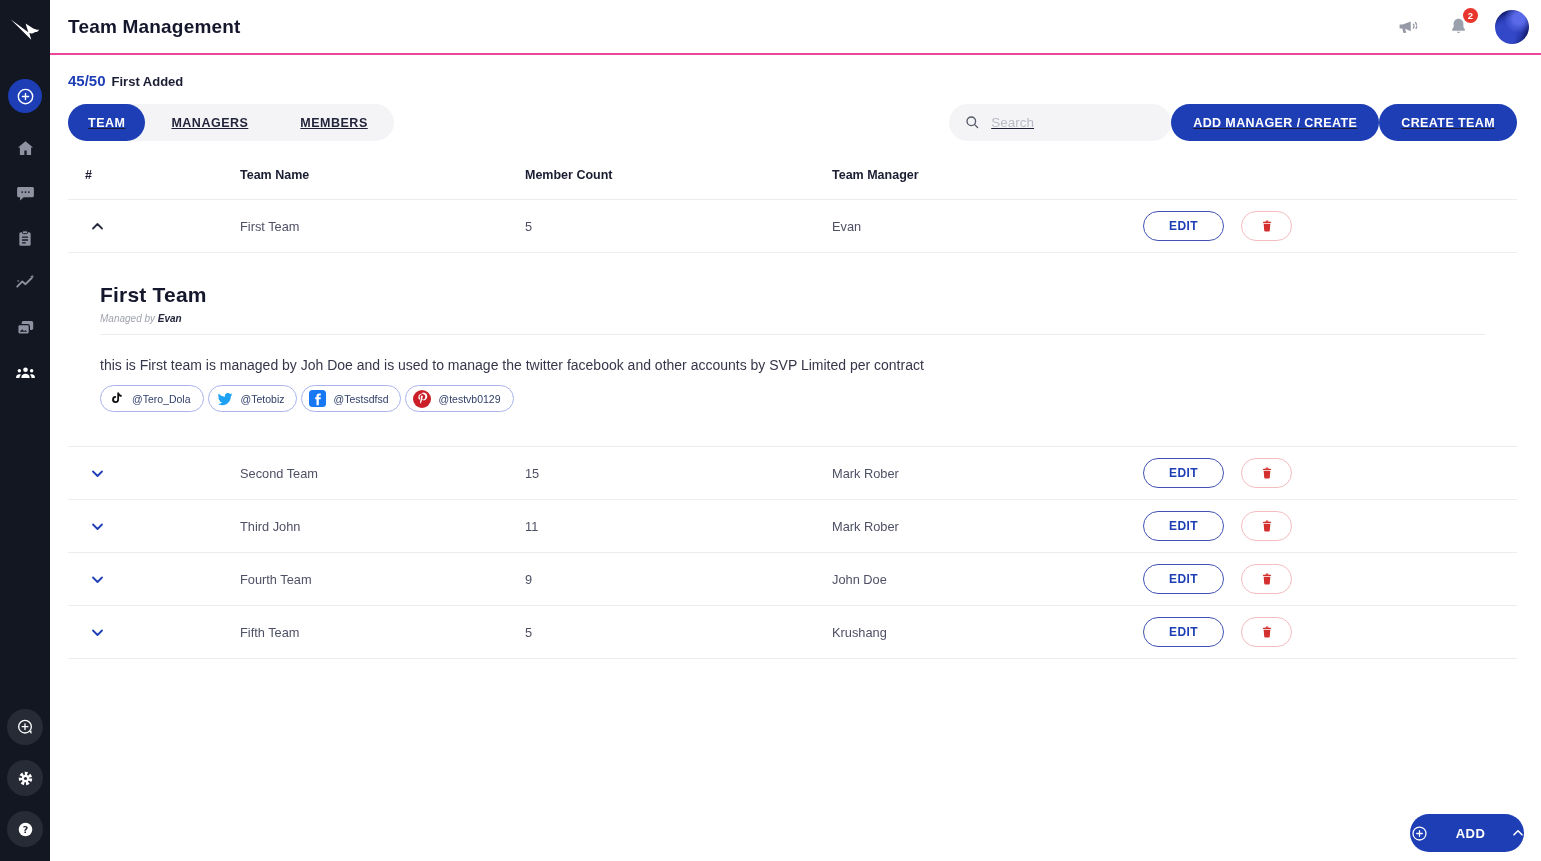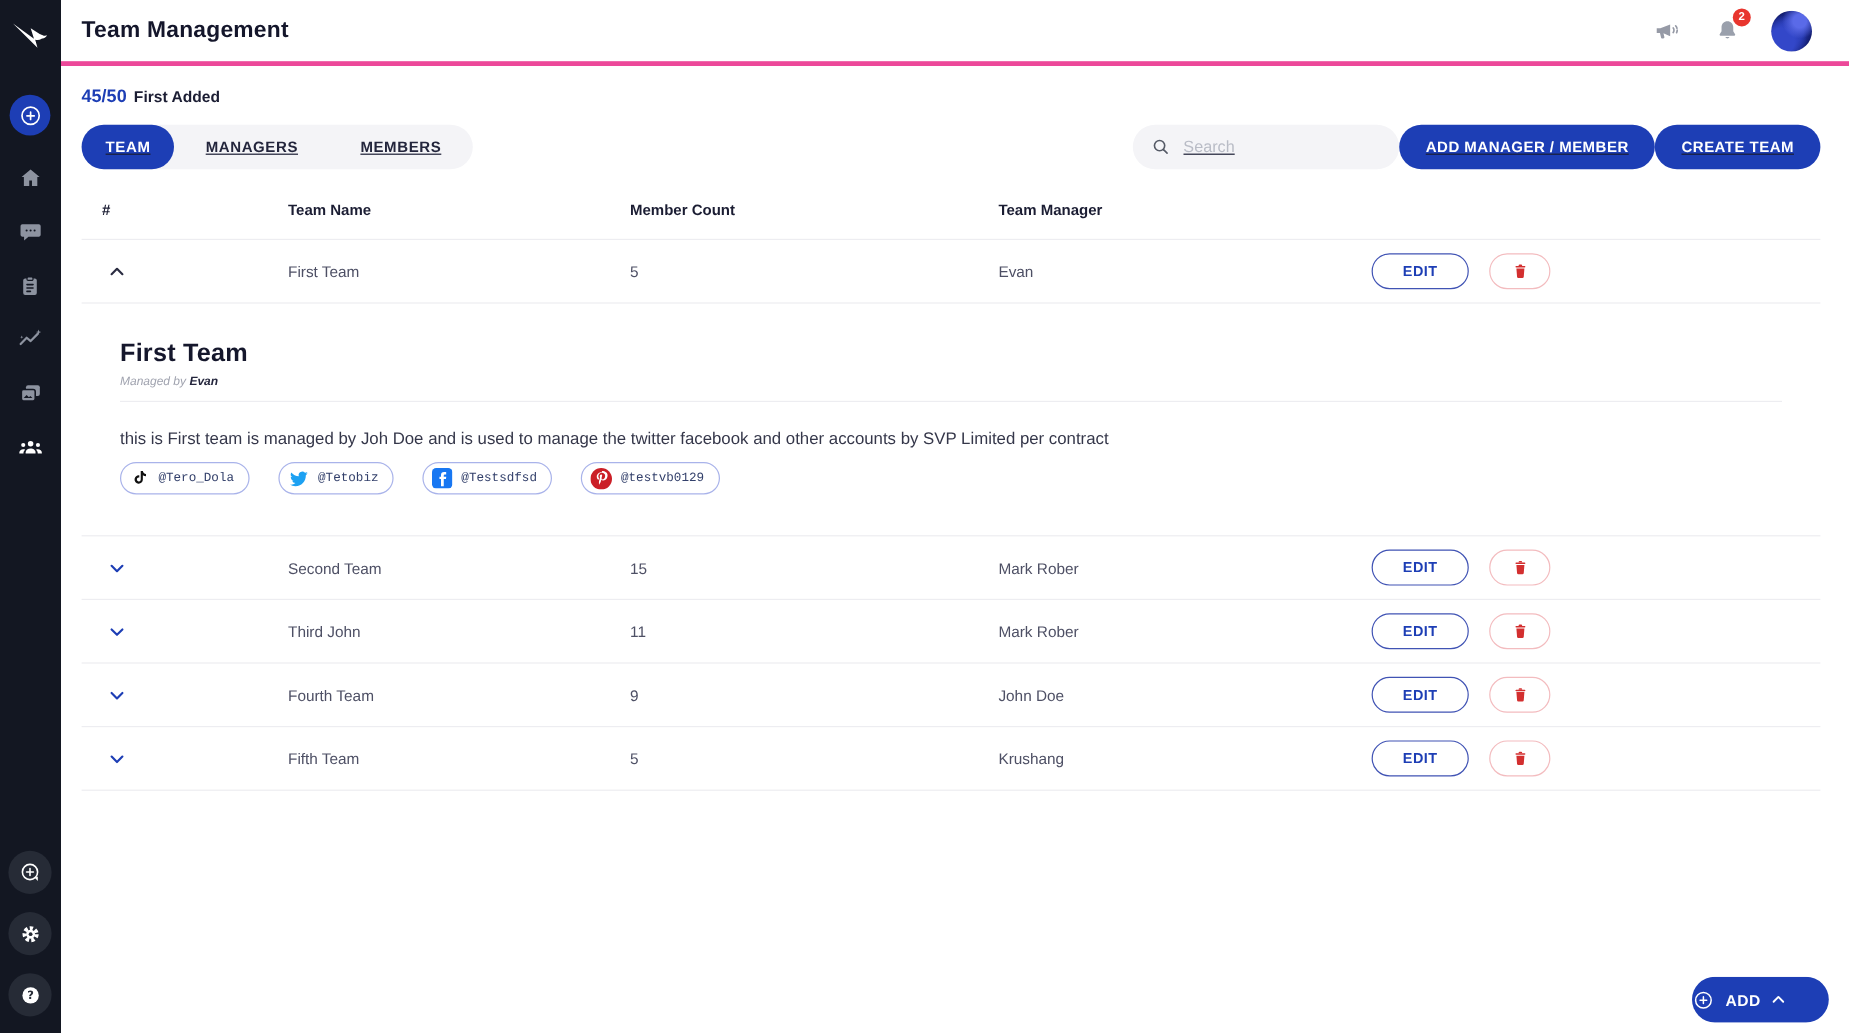--- a/index.html
+++ b/index.html
@@ -20,22 +20,22 @@
   }
   .side-nav { margin-top:23px; display:flex; flex-direction:column; align-items:center; gap:21px; }
   .side-ic { width:24px; height:24px; display:flex; align-items:center; justify-content:center; cursor:pointer; }
   .side-bottom { position:absolute; bottom:14px; left:0; width:50px; display:flex; flex-direction:column; align-items:center; gap:15px; }
   .circle-btn {
     width:36px; height:36px; border-radius:50%; background:#262b36;
     display:flex; align-items:center; justify-content:center; cursor:pointer;
   }
   
   .header {
-    margin-left:50px; height:55px; border-bottom:4px solid #ec4899;
-    display:flex; align-items:center; padding:0 31px 0 18px; background:#fff;
+    margin-left:50px; height:55px; border-bottom:2px solid #ec4899;
+    display:flex; align-items:center; padding:0 12px 0 18px; background:#fff;
   }
   .page-title { font-size:19px; font-weight:700; color:#14162b; letter-spacing:.2px; }
   .header-right { margin-left:auto; display:flex; align-items:center; gap:24px; }
   .hdr-ic { width:26px; height:26px; display:flex; align-items:center; justify-content:center; cursor:pointer; position:relative; }
   .badge {
     position:absolute; top:-6px; right:-7px; min-width:15px; height:15px; padding:0 3px;
     background:#e8352e; color:#fff; font-size:9.5px; font-weight:700; border-radius:8px;
     display:flex; align-items:center; justify-content:center;
   }
   .avatar {
@@ -93,31 +93,31 @@
     display:inline-flex; align-items:center; justify-content:center; cursor:pointer;
   }
   
   .panel { border-bottom:1px solid #ededf1; padding:30px 32px 34px 32px; }
   .panel-title { font-size:21px; font-weight:800; color:#15172c; letter-spacing:.2px; }
   .managed-by { margin-top:6px; font-size:10px; color:#a0a3af;font-style:italic; }
   .managed-by b { color:#23253c; }
   .panel-divider { border-top:1px solid #ededf1; margin-top:10px; }
   .panel-desc { margin-top:22px; font-size:14px; color:#35374a; }
   .accounts-label { margin-top:25px; font-size:14px; color:#35374a; }
-  .chips { margin-top:12px; display:flex; gap:24px;font-family:Liberation Mono, monospace; }
+  .chips { margin-top:12px; display:flex; gap:4px; }
   .chip {
     display:inline-flex; align-items:center; gap:7px; height:27px; padding:0 12px 0 7px;
     border:1px solid #a9b3ea; border-radius:15px; background:#fff; cursor:pointer;
     font-size:10.5px; color:#33406b; font-weight:500;
   }
   
   .fab {
     position:fixed; right:17px; bottom:9px; width:114px; height:38px; border:none;
     border-radius:19px; background:#1d3eb5; color:#fff; display:flex; align-items:center;
-    justify-content:flex-start; gap:9px; font-weight:700; font-size:13px; letter-spacing:.4px;
+    justify-content:space-between; gap:9px; font-weight:700; font-size:13px; letter-spacing:.4px;
     cursor:pointer; font-family:inherit; z-index:30;
   }
 </style>
 </head>
 <body>
 
 <aside class="sidebar">
   <div class="logo">
     <svg width="34" height="34" viewBox="0 0 36 36">
         <path d="M3 8 L21.5 21.5 L18.6 12.2 L30 19.6 C28.9 21.9 25.8 23.4 22.6 22.3 L24.6 29.5 Z" fill="#ffffff"></path>
@@ -239,21 +239,21 @@
     <div class="toolbar-right">
       <div class="search">
         <span style="display:inline-flex;">
           <svg width="19" height="19" viewBox="0 0 24 24">
               <circle cx="10.5" cy="10.5" r="5.4" stroke="#555a66" stroke-width="1.7" fill="none"></circle>
               <path d="M14.7 14.7 18.4 18.4" stroke="#555a66" stroke-width="1.7" stroke-linecap="round"></path>
             </svg>
         </span>
         <input type="text" placeholder="Search" style="">
       </div>
-      <button class="btn-primary">ADD MANAGER / MEMBER</button>
+      <button class="btn-primary">ADD MANAGER / CREATE</button>
       <button class="btn-primary">CREATE TEAM</button>
     </div>
   </div>
 
   <div class="table">
     <div class="thead">
       <div class="cell-first">#</div>
       <div>Team Name</div>
       <div>Member Count</div>
       <div>Team Manager</div>

